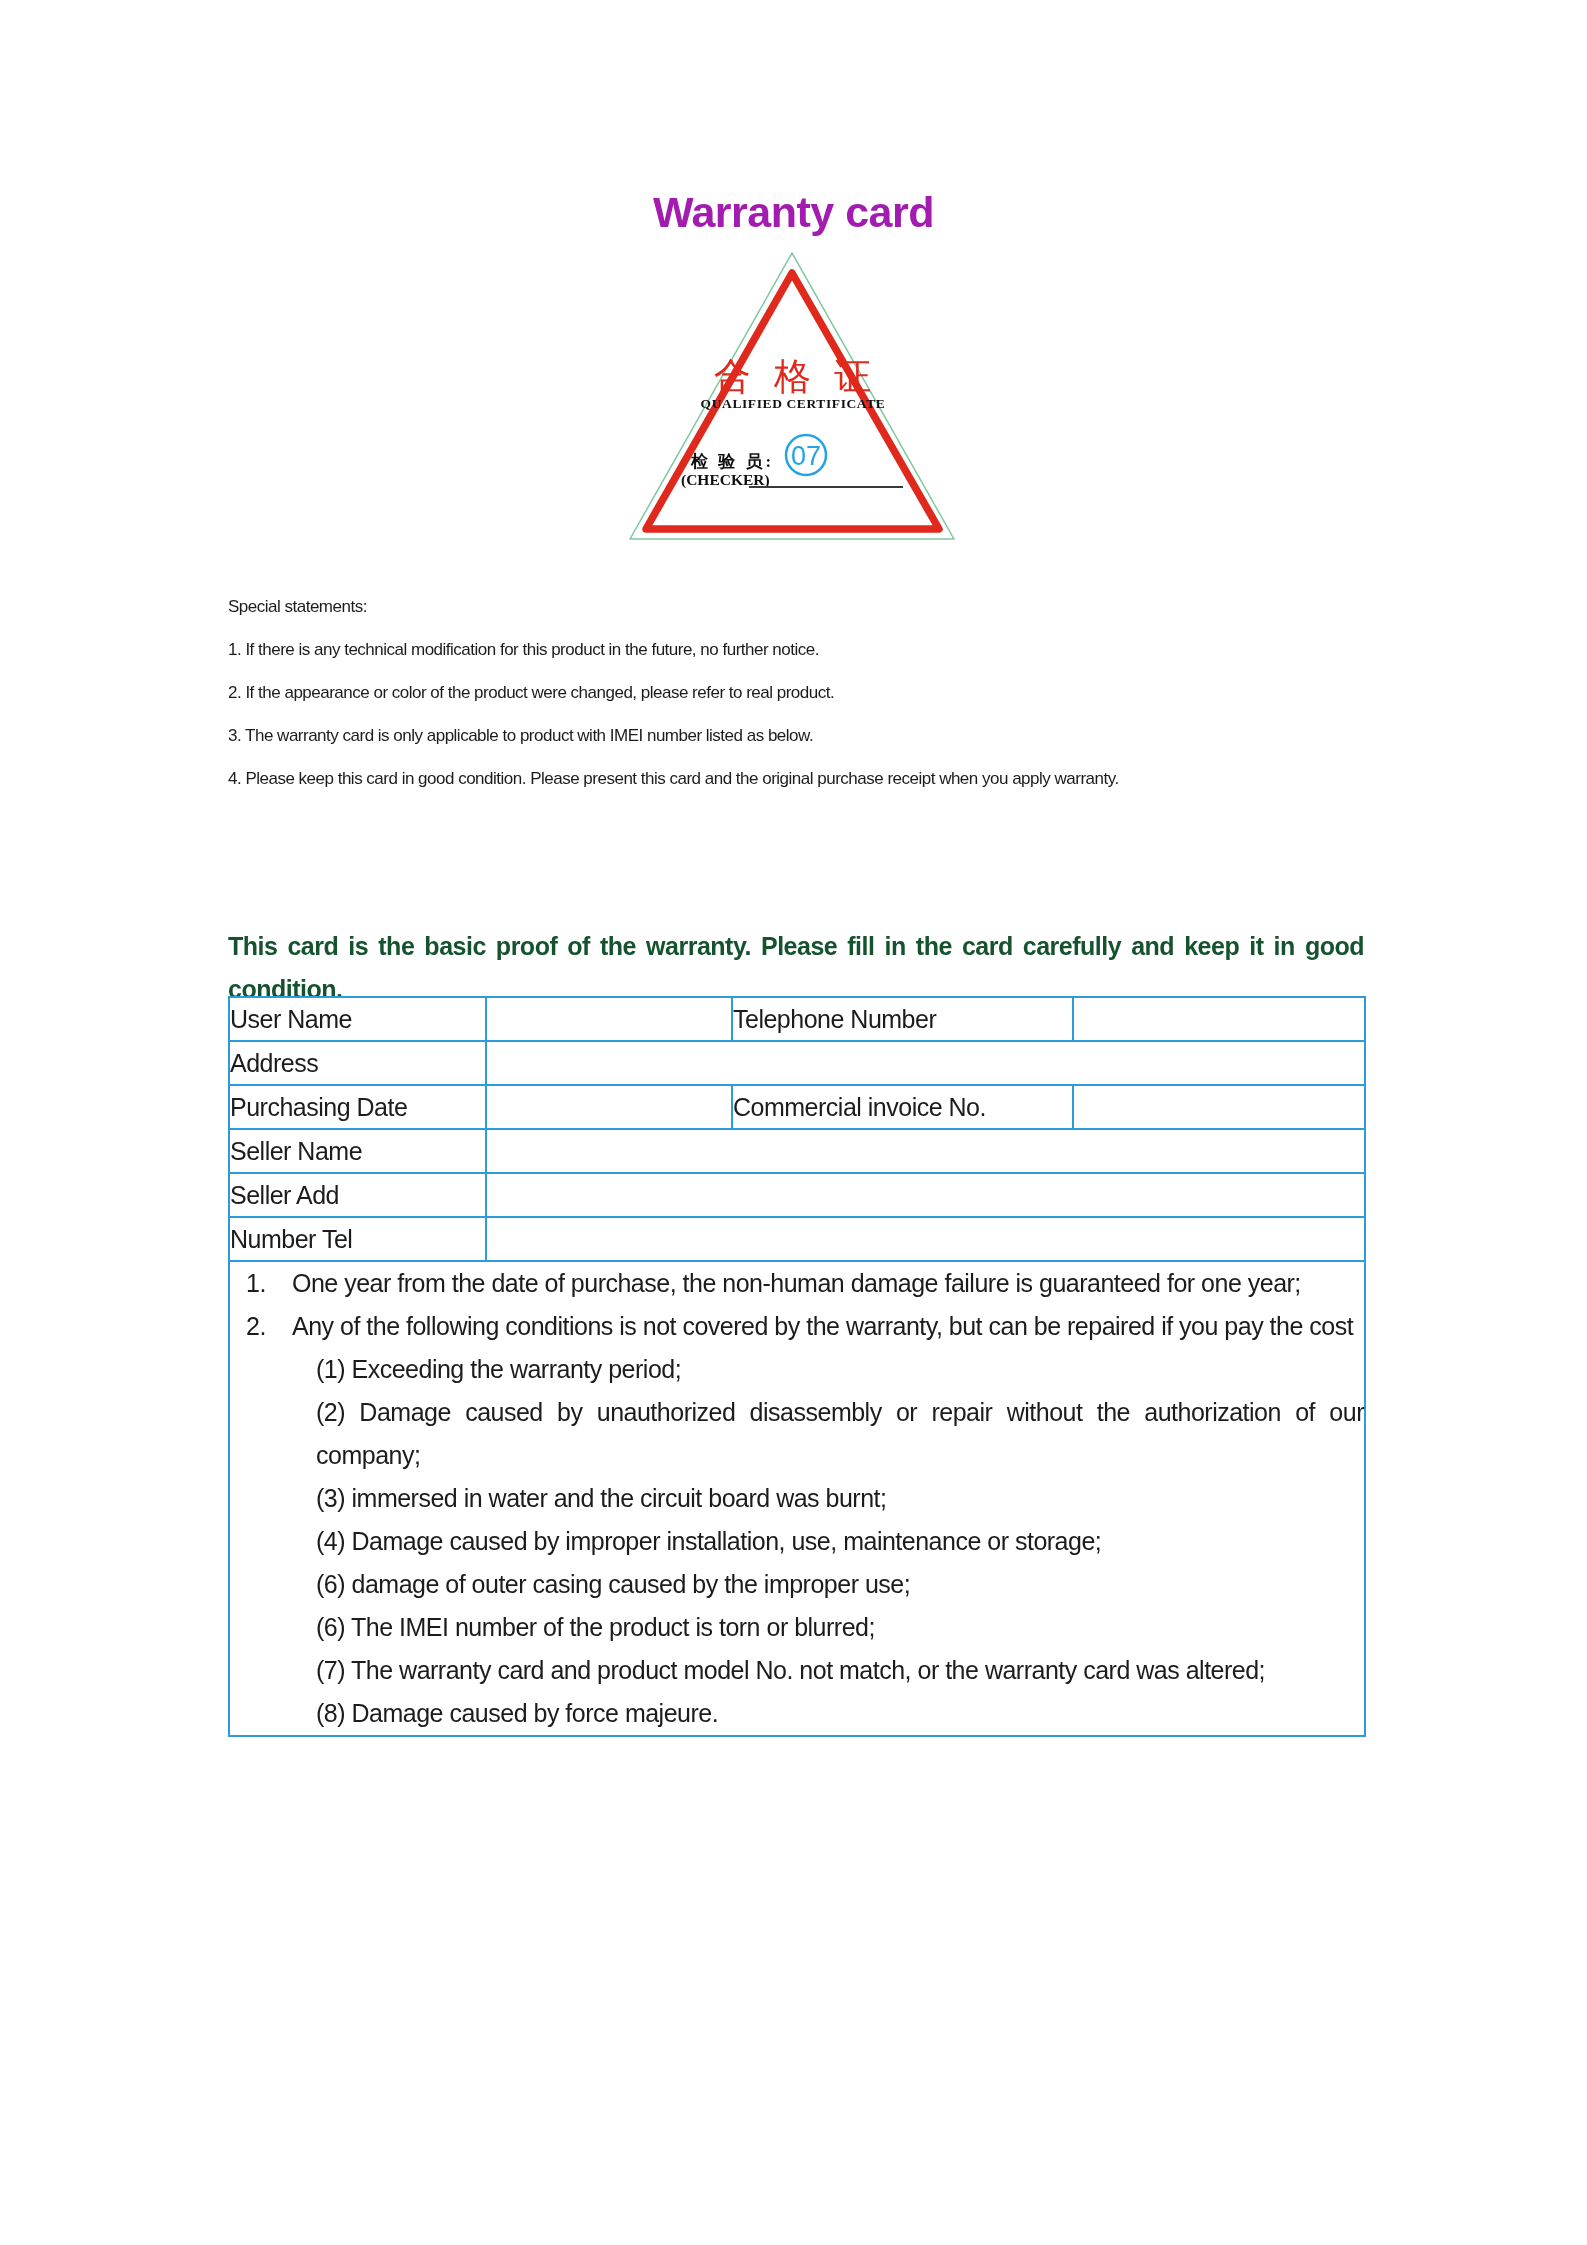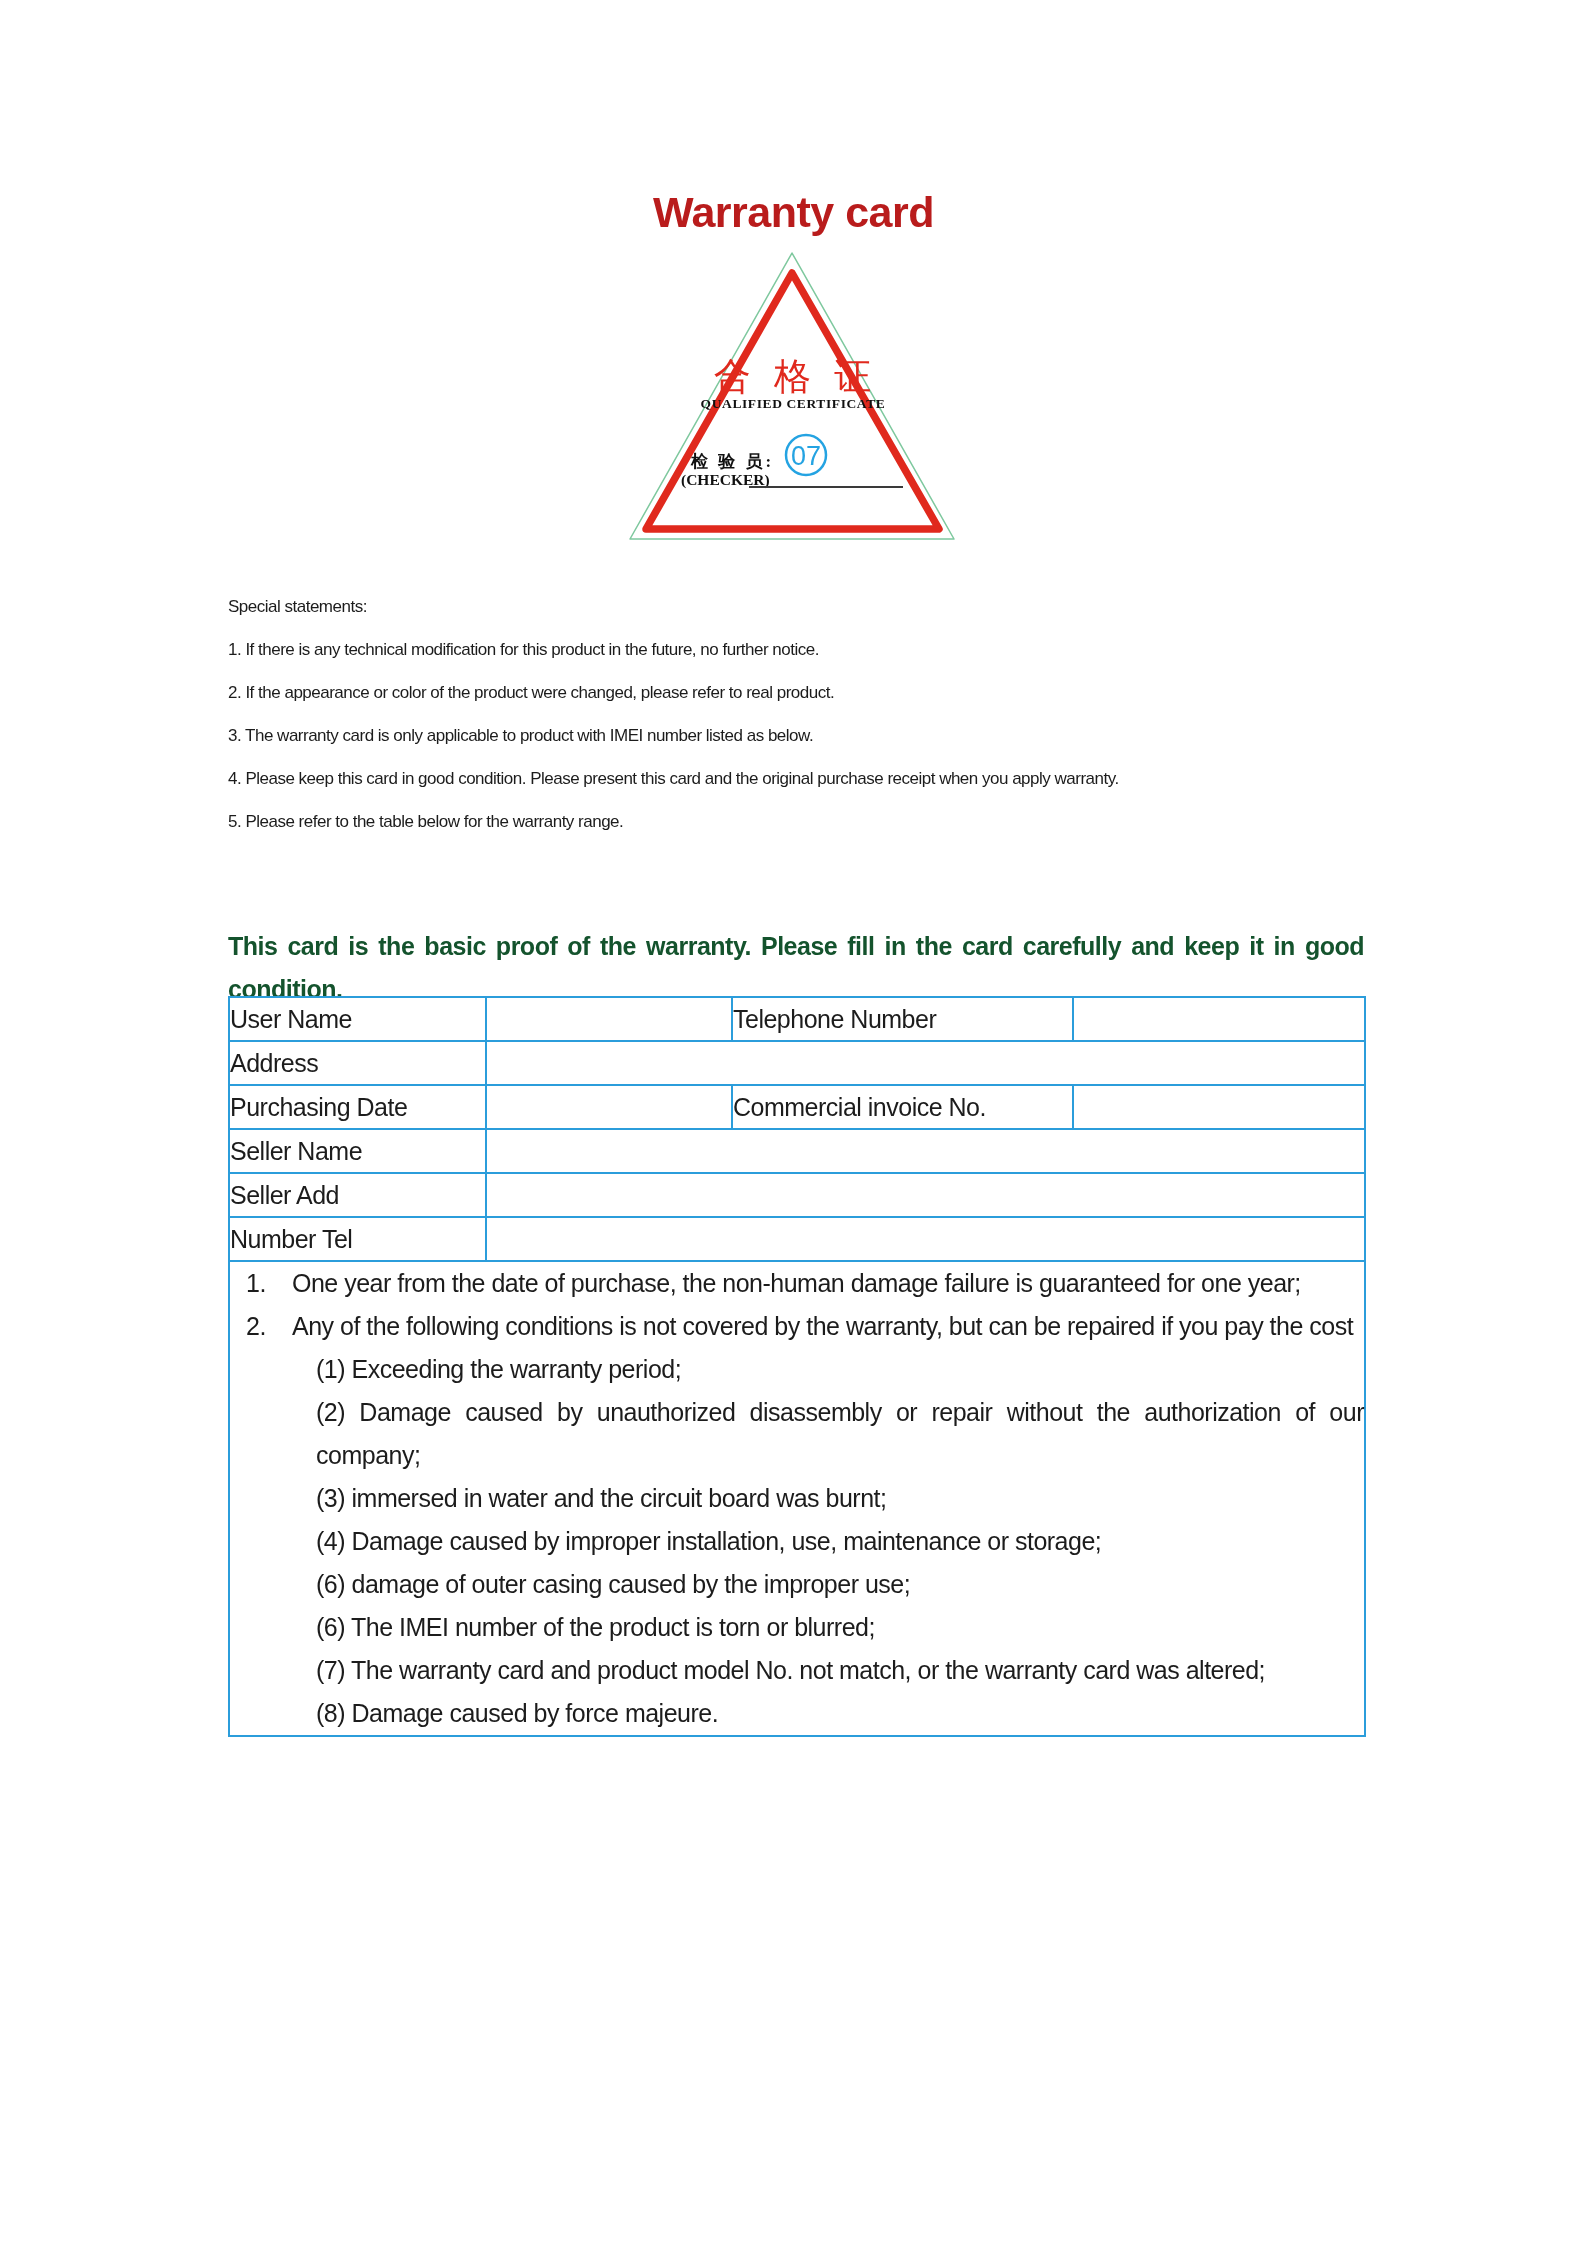--- a/index.html
+++ b/index.html
@@ -14,21 +14,21 @@
   }
   .doc-title {
     position: absolute;
     left: 0; right: 0;
     top: 186px;
     text-align: center;
     font-size: 43px;
     font-weight: bold;
     line-height: 52px;
     letter-spacing: -0.5px;
-    color: #b91c1c;
+    color: #a21caf;
   }
   .badge {
     position: absolute;
     left: 625px;
     top: 247px;
     width: 334px;
     height: 298px;
   }
   .statements {
     position: absolute;
@@ -130,21 +130,20 @@
     <circle cx="181" cy="208" r="20" fill="#ffffff" stroke="#24A3E2" stroke-width="2.5"></circle>
     <text class="svg-stamp" x="181" y="218" text-anchor="middle">07</text>
   </svg>
 
   <div class="statements">
     <div class="line">Special statements:</div>
     <div class="line">1. If there is any technical modification for this product in the future, no further notice.</div>
     <div class="line">2. If the appearance or color of the product were changed, please refer to real product.</div>
     <div class="line">3. The warranty card is only applicable to product with IMEI number listed as below.</div>
     <div class="line justify">4. Please keep this card in good condition. Please present this card and the original purchase receipt when you apply warranty.</div>
-    <div class="line">5. Please refer to the table below for the warranty range.</div>
   </div>
 
   <div class="proof-note">This card is the basic proof of the warranty. Please fill in the card carefully and keep it in good condition.</div>
 
   <table class="warranty">
     <colgroup>
       <col style="width:257px">
         <col style="width:246px">
         <col style="width:341px">
         <col style="width:292px">

